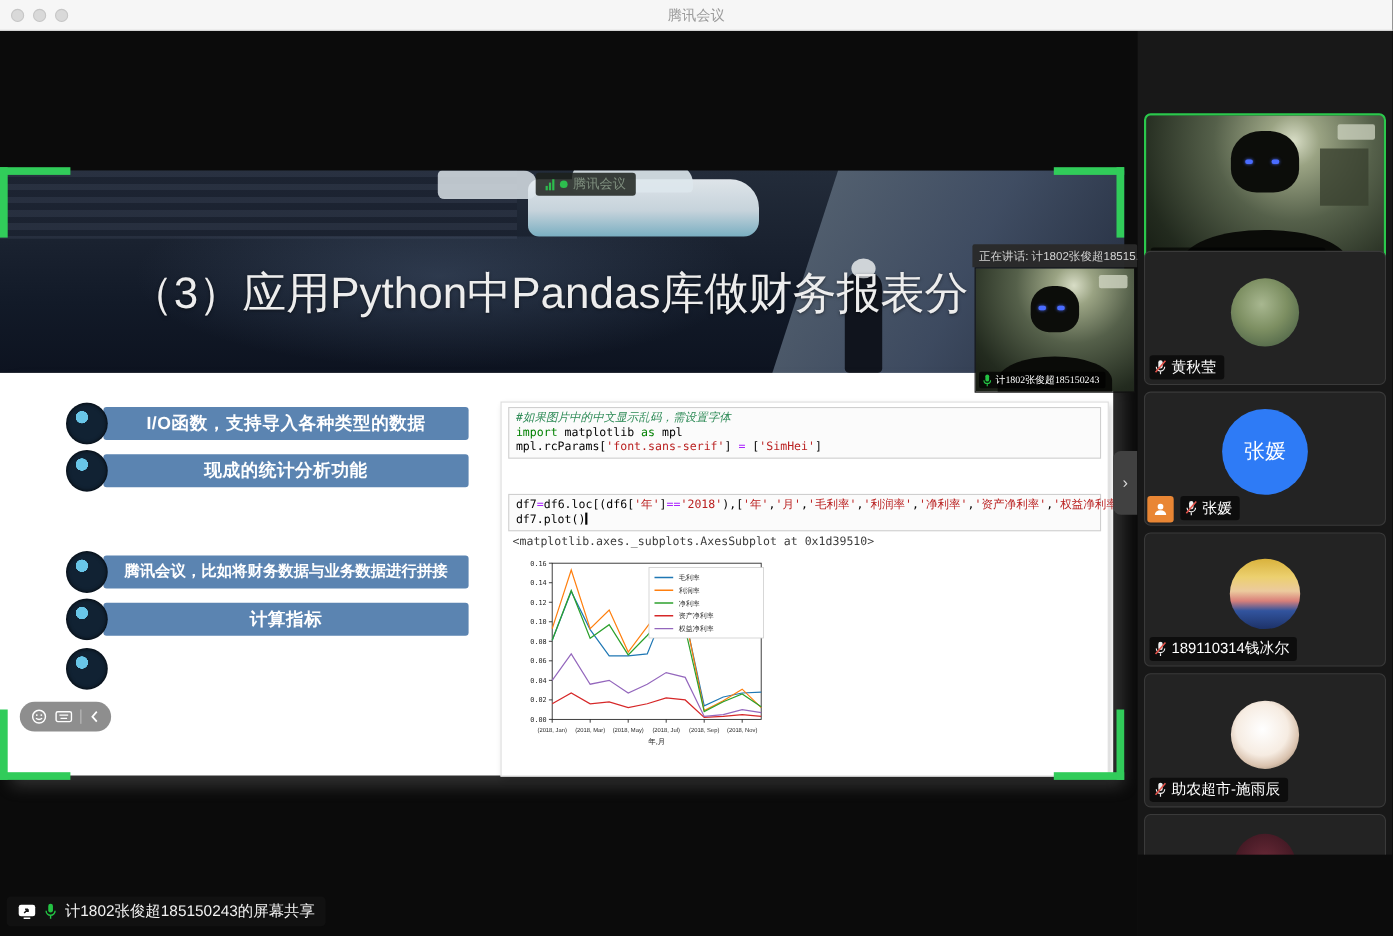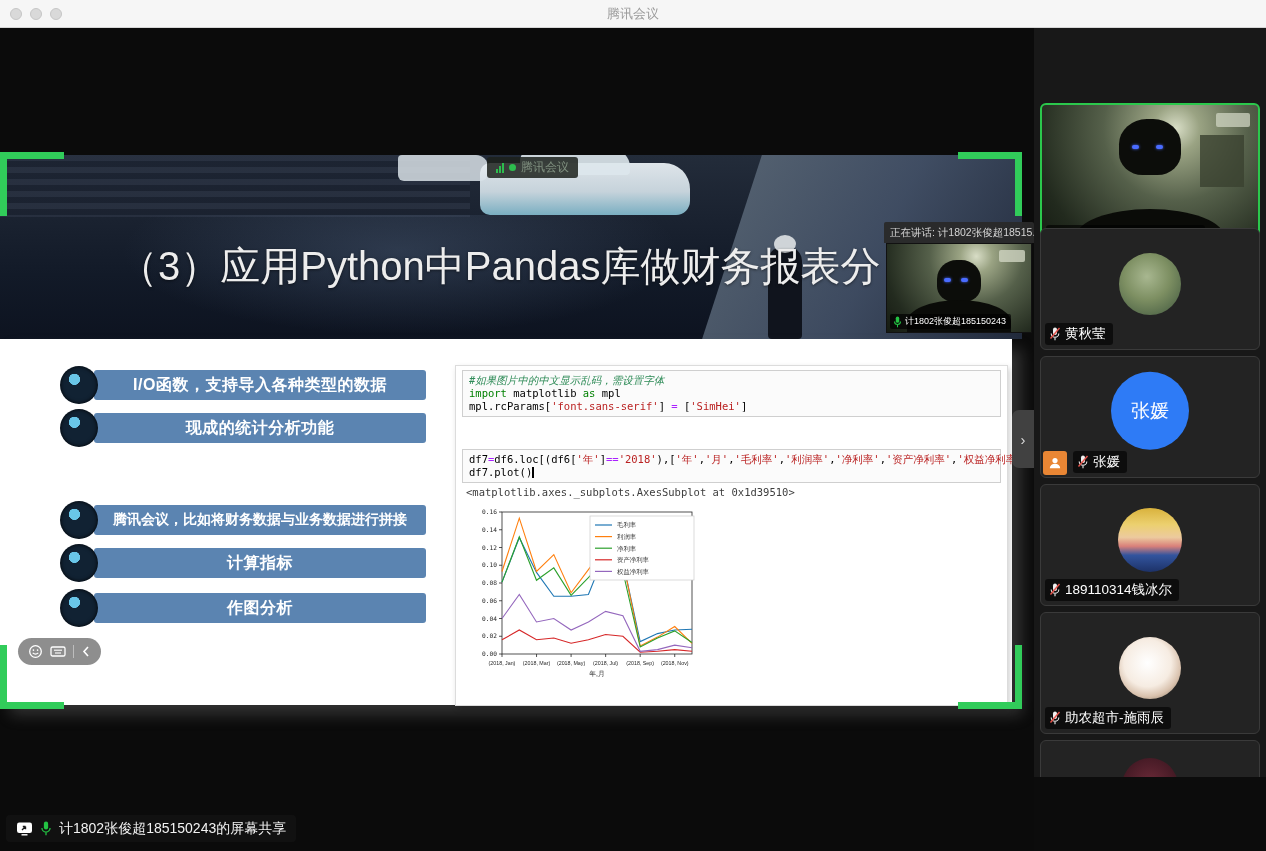--- a/index.html
+++ b/index.html
@@ -108,23 +108,23 @@
   .reactions { position:absolute; left:18px; top:610px; height:27px; z-index:36;
             background:rgba(132,132,132,.92); border-radius:14px;
             display:flex; align-items:center; gap:7px; padding:0 10px; }
   .reactions .divider { width:1px; height:13px; background:#bdbdbd; }
 
   
   .speak-label { position:absolute; left:884px; top:194px; width:150px; height:21px;
             background:rgba(42,42,42,.96); color:#d4d4d4; font-size:10.5px;
             display:flex; align-items:center; padding:0 6px; z-index:40;
             border-radius:2px 2px 0 0; white-space:nowrap; overflow:hidden; }
-  .self-video { position:absolute; left:886px; top:215px; width:146px; height:90px;
+  .self-video { position:absolute; left:886px; top:215px; width:146px; height:114px;
             background:radial-gradient(circle at 62% 14%, #d8ddc6 0%, #9aa383 14%, #55604a 40%, #232b1f 78%, #161b12 100%);
-            z-index:40; overflow:hidden; border:1px solid #111; }
+            z-index:40; overflow:hidden; border:1px solid #111;font-family:Liberation Serif, serif; }
   .silhouette-head { position:absolute; left:50%; transform:translateX(-50%);
             background:#0c0d0a; border-radius:45% 45% 38% 38%; }
   .silhouette-body { position:absolute; left:50%; transform:translateX(-50%);
             background:#0a0b08; border-radius:50% 50% 0 0; }
   .glint { position:absolute; width:7px; height:4px; background:#4a6cff;
             border-radius:2px; box-shadow:0 0 3px #4a6cff; }
   .vid-label { position:absolute; left:3px; bottom:3px; max-width:95%;
             background:rgba(0,0,0,.7); border-radius:2px; padding:1px 5px 1px 3px;
             display:flex; align-items:center; gap:3px;
             color:#fff; white-space:nowrap; overflow:hidden; }
@@ -218,21 +218,20 @@
   <div class="bullet-row" style="top:477px">
     <div class="globe"></div>
     <div class="bullet-bar small">腾讯会议，比如将财务数据与业务数据进行拼接</div>
   </div>
   <div class="bullet-row" style="top:520px">
     <div class="globe"></div>
     <div class="bullet-bar">计算指标</div>
   </div>
   <div class="bullet-row" style="top:565px">
     <div class="globe"></div>
-    <div class="bullet-bar">作图分析</div>
   </div>
 
   <div class="notebook">
     <div class="code-cell cell-1">
         <div class="cl"><span class="tk-com">#如果图片中的中文显示乱码，需设置字体</span></div>
         <div class="cl"><span class="tk-kw">import</span><span class="tk-pl"> matplotlib </span><span class="tk-kw">as</span><span class="tk-pl"> mpl</span></div>
         <div class="cl"><span class="tk-pl">mpl.rcParams[</span><span class="tk-str">'font.sans-serif'</span><span class="tk-pl">] </span><span class="tk-op">=</span><span class="tk-pl"> [</span><span class="tk-str">'SimHei'</span><span class="tk-pl">]</span></div>
       </div>
     <div class="code-cell cell-2">
         <div class="cl"><span class="tk-pl">df7</span><span class="tk-op">=</span><span class="tk-pl">df6.loc[(df6[</span><span class="tk-str">'年'</span><span class="tk-pl">]</span><span class="tk-op">==</span><span class="tk-str">'2018'</span><span class="tk-pl">),[</span><span class="tk-str">'年'</span><span class="tk-pl">,</span><span class="tk-str">'月'</span><span class="tk-pl">,</span><span class="tk-str">'毛利率'</span><span class="tk-pl">,</span><span class="tk-str">'利润率'</span><span class="tk-pl">,</span><span class="tk-str">'净利率'</span><span class="tk-pl">,</span><span class="tk-str">'资产净利率'</span><span class="tk-pl">,</span><span class="tk-str">'权益净利率'</span><span class="tk-pl">]].set_index([</span></div>

